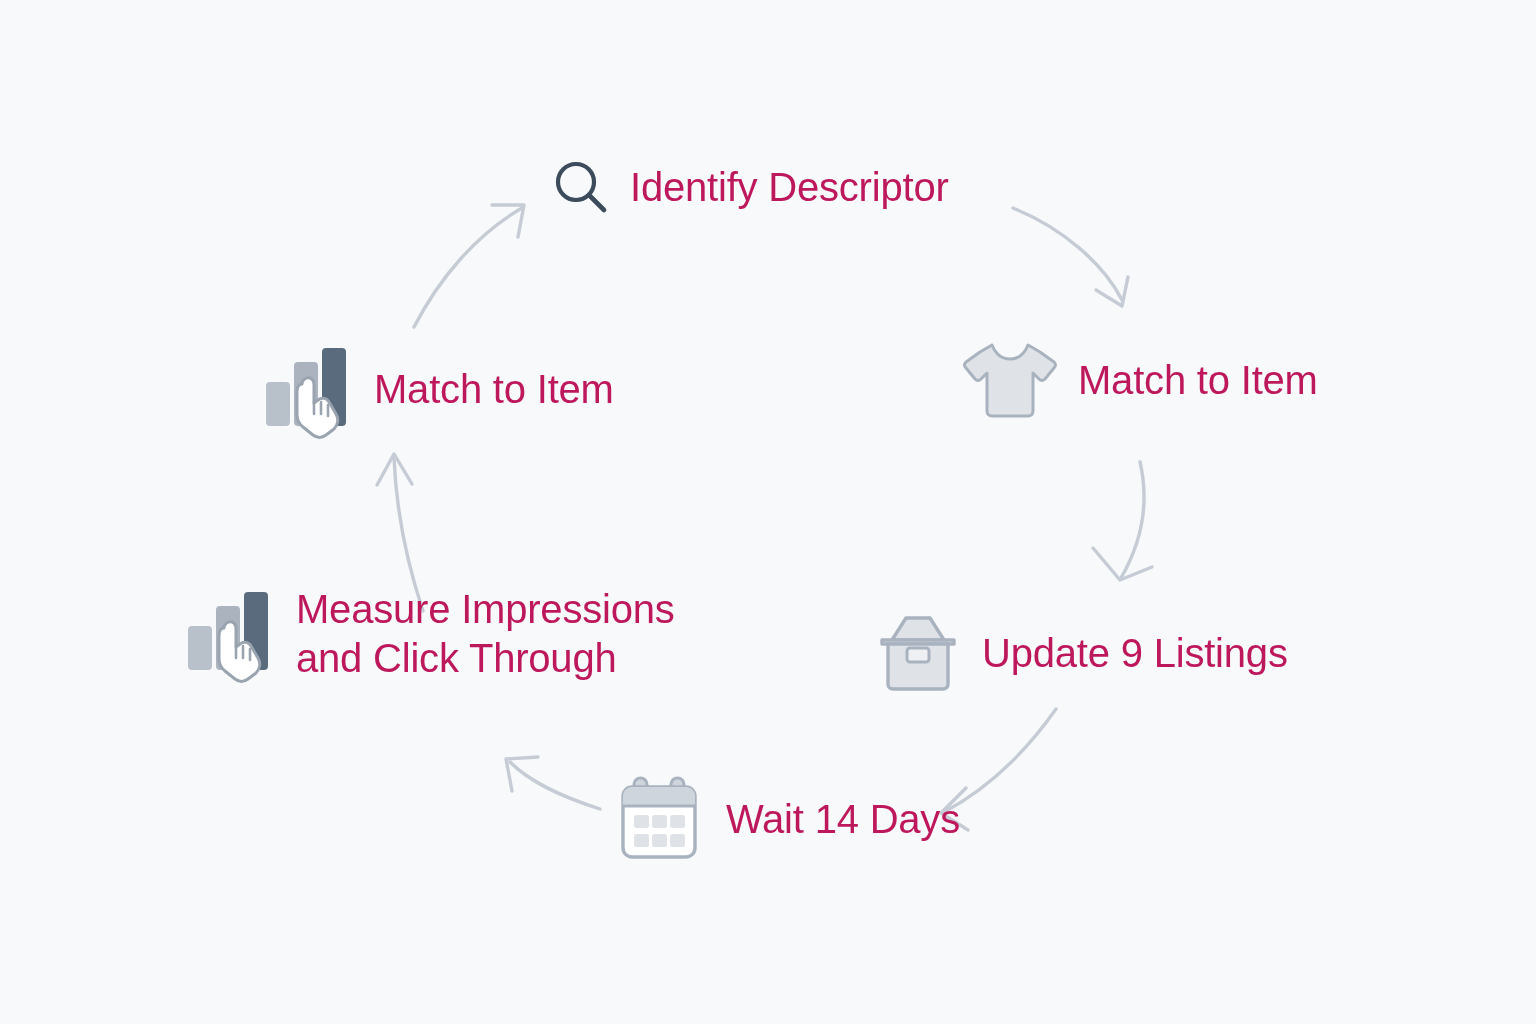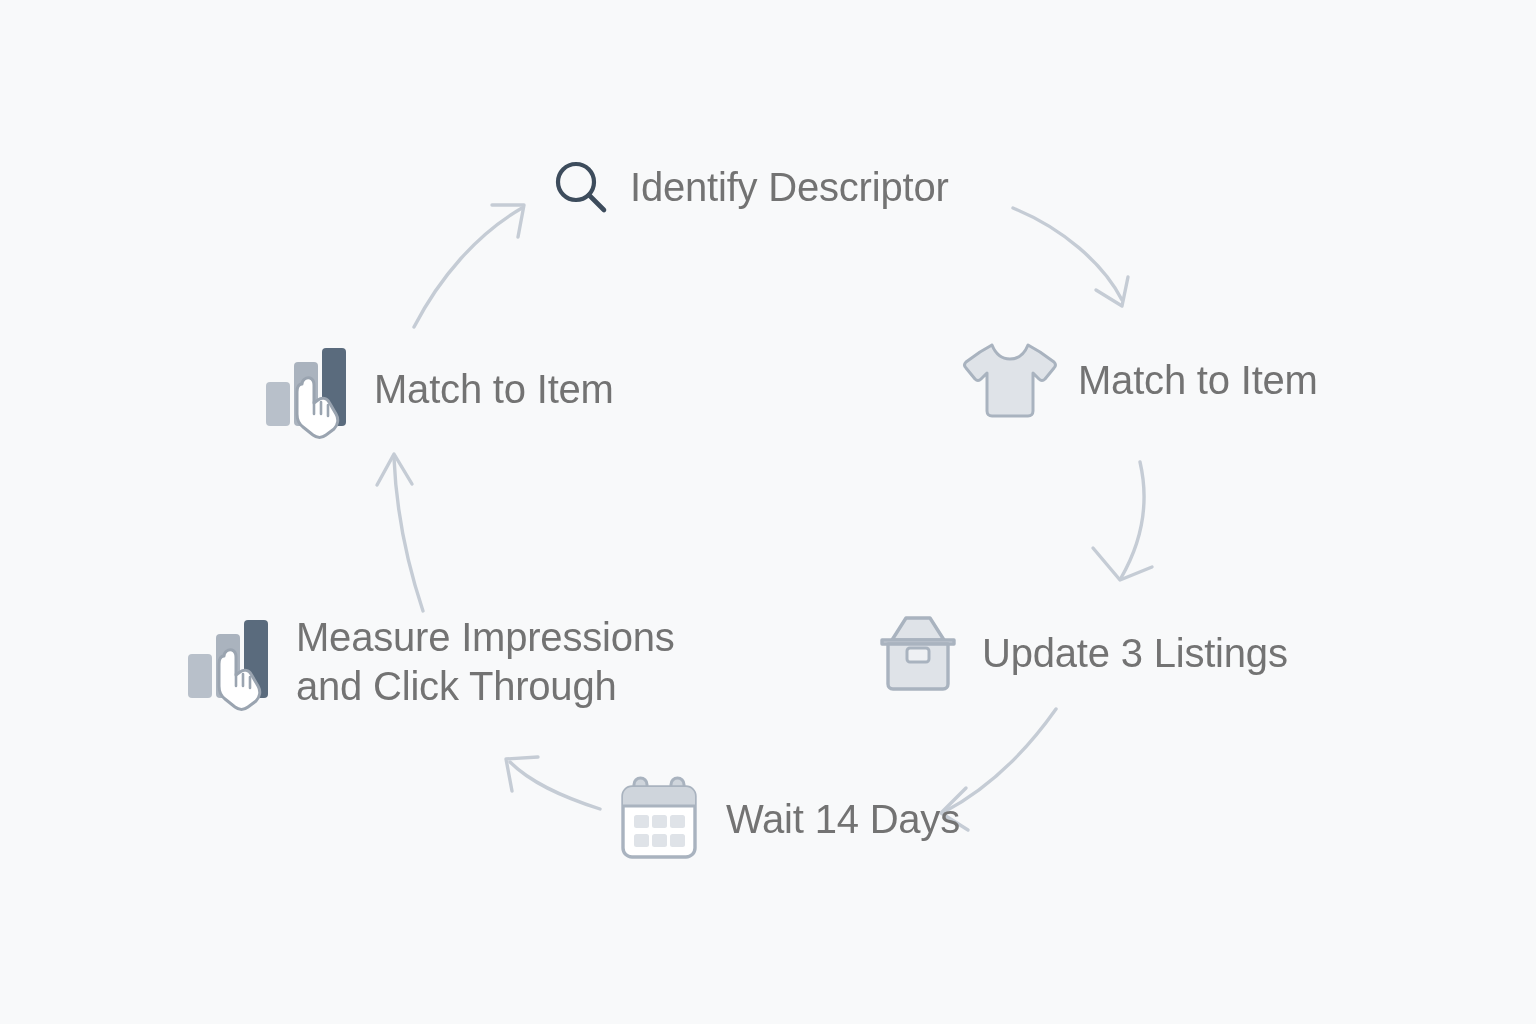--- a/index.html
+++ b/index.html
@@ -27,38 +27,38 @@
     height: 1024px;
     pointer-events: none;
   }
   .node {
     position: absolute;
     display: flex;
     align-items: center;
     gap: 16px;
   }
   .node-label {
-    color: #737373;
+    color: #be185d;
     font-size: 40px;
     line-height: 1.28;
     letter-spacing: -0.2px;
     white-space: pre-line;
     font-weight: 400;
   }
   .icon {
     flex: 0 0 auto;
     display: block;
   }
 
   
   #node-identify   { left: 548px;  top: 155px; }
   #node-match-item { left: 958px;  top: 335px; }
   #node-update     { left: 870px;  top: 608px; }
   #node-wait       { left: 614px;  top: 774px; }
-  #node-measure    { left: 180px;  top: 612px; align-items: center; }
+  #node-measure    { left: 180px;  top: 584px; align-items: center; }
   #node-match-desc { left: 258px;  top: 340px; }
 
   #node-measure .node-label { line-height: 1.22; }
 </style>
 </head>
 <body>
 
 <div id="canvas">
 
   <svg class="arrows" viewBox="0 0 1536 1024" width="1536" height="1024">
@@ -117,21 +117,21 @@
   </div>
 
   <div class="node" id="node-update">
     <svg class="icon" width="96" height="92" viewBox="0 0 96 92">
       <path d="M22,32 L36,10 L60,10 L74,32 Z" fill="#dfe3e8" stroke="#a9b3bf" stroke-width="3.4" stroke-linejoin="round"></path>
       <path d="M12,32 L84,32 L84,36 L12,36 Z" fill="#dfe3e8" stroke="#a9b3bf" stroke-width="3.4" stroke-linejoin="round"></path>
       <path d="M18,36 L18,76 C18,79 20,81 23,81 L73,81
                C76,81 78,79 78,76 L78,36 Z" fill="#dfe3e8" stroke="#a9b3bf" stroke-width="3.4" stroke-linejoin="round"></path>
       <rect x="37" y="40" width="22" height="14" rx="3" fill="#eef0f3" stroke="#a9b3bf" stroke-width="3"></rect>
     </svg>
-    <div class="node-label">Update 3 Listings</div>
+    <div class="node-label">Update 9 Listings</div>
   </div>
 
   <div class="node" id="node-wait">
     <svg class="icon" width="96" height="92" viewBox="0 0 96 92">
       <rect x="20" y="4" width="13" height="24" rx="6.5" fill="#cfd5dc" stroke="#a9b3bf" stroke-width="3"></rect>
       <rect x="57" y="4" width="13" height="24" rx="6.5" fill="#cfd5dc" stroke="#a9b3bf" stroke-width="3"></rect>
       <rect x="9" y="13" width="72" height="70" rx="9" fill="#ffffff" stroke="#a9b3bf" stroke-width="3.4"></rect>
       <path d="M9,22 C9,17 13,13 18,13 L72,13 C77,13 81,17 81,22 L81,32 L9,32 Z" fill="#cfd5dc"></path>
       <line x1="9" y1="32" x2="81" y2="32" stroke="#a9b3bf" stroke-width="3"></line>
       <rect x="20" y="41" width="15" height="13" rx="2.5" fill="#dfe3e8"></rect>

